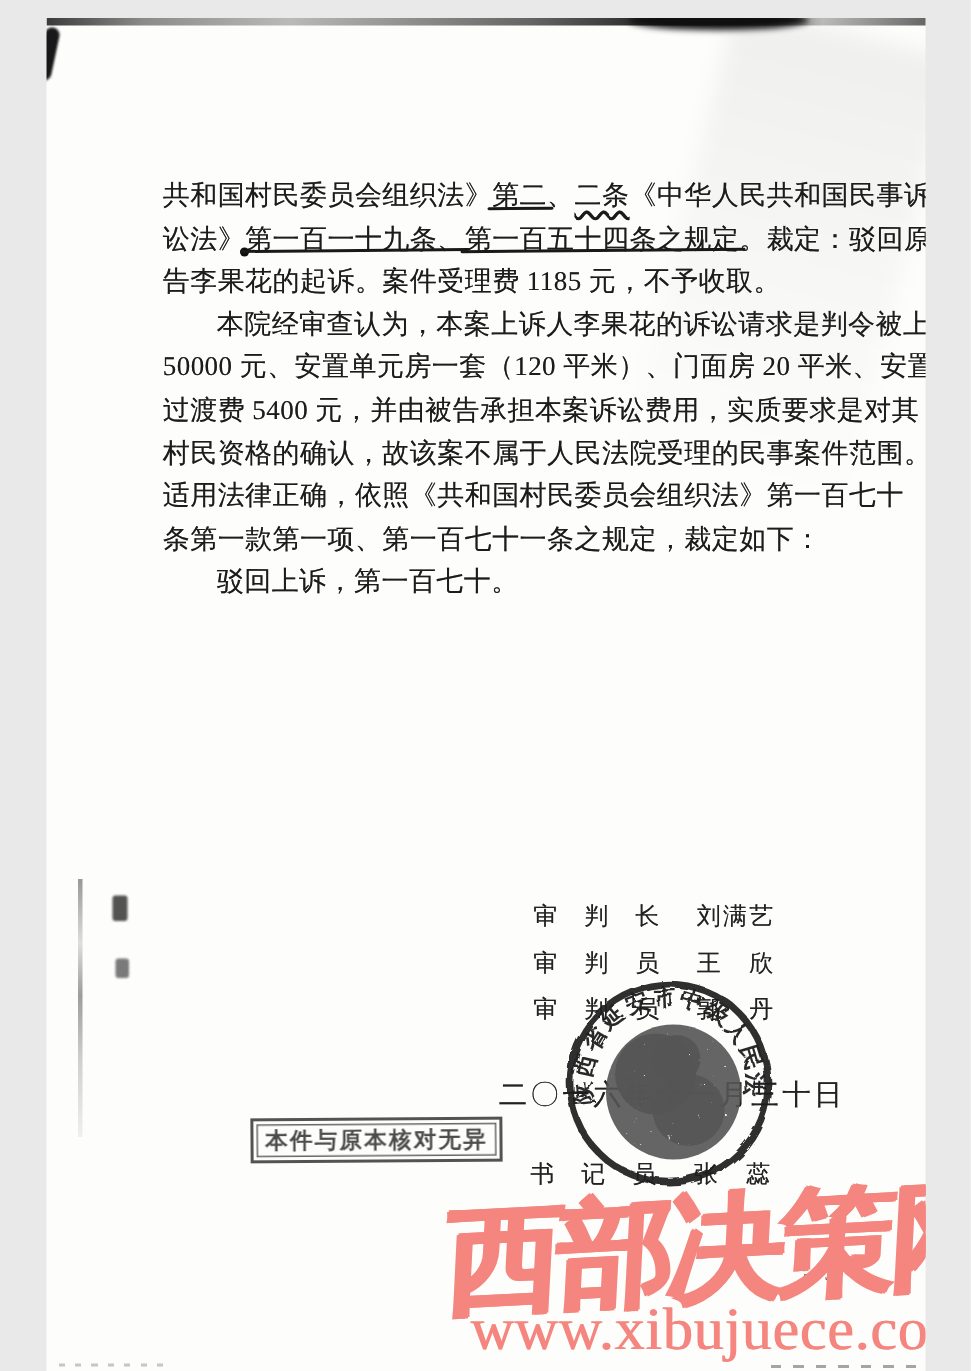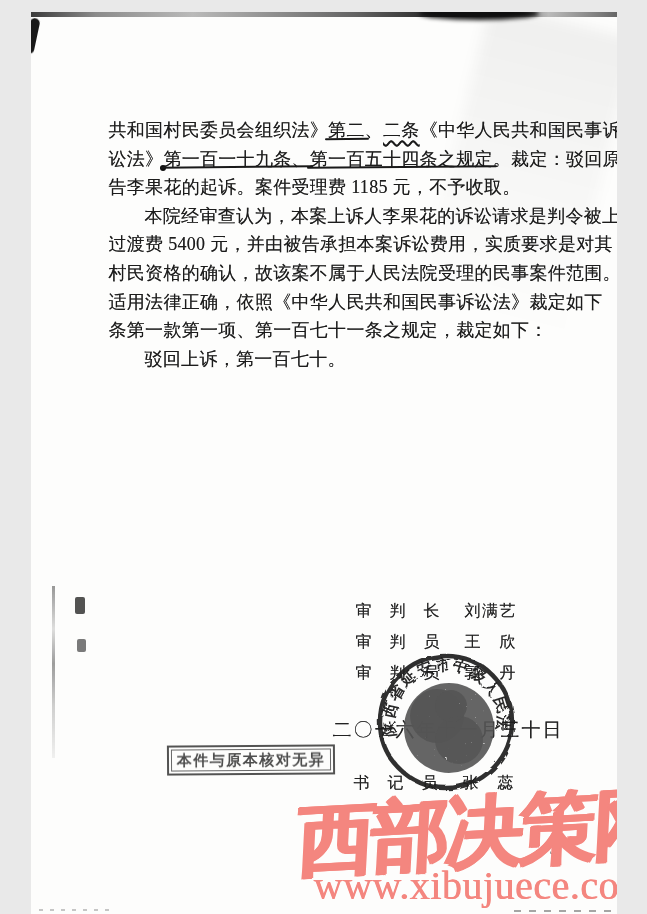--- a/index.html
+++ b/index.html
@@ -86,23 +86,24 @@
 
   <div class="textblock">
     <div class="line">
       <span>共和国村民委员会组织法》</span><span class="hand-u">第二</span><span>、</span><span class="hand-u-wavy">二条</span><span>《中华人民共和国民事诉</span>
     </div>
     <div class="line">
       <span>讼法》</span><span class="hand-u blob">第一百一十九条、</span><span class="hand-u">第一百五十四条之规定</span><span>。裁定：驳回原</span>
     </div>
     <div class="line">告李果花的起诉。案件受理费 1185 元，不予收取。</div>
     <div class="line indent">本院经审查认为，本案上诉人李果花的诉讼请求是判令被上</div>
+    <div class="line">50000 元、安置单元房一套（120 平米）、门面房 20 平米、安置</div>
     <div class="line">过渡费 5400 元，并由被告承担本案诉讼费用，实质要求是对其</div>
     <div class="line">村民资格的确认，故该案不属于人民法院受理的民事案件范围。</div>
-    <div class="line">适用法律正确，依照《中华人民共和国民事诉讼法》裁定如下</div>
+    <div class="line">适用法律正确，依照《共和国村民委员会组织法》第一百七十</div>
     <div class="line">条第一款第一项、第一百七十一条之规定，裁定如下：</div>
     <div class="line indent">驳回上诉，第一百七十。</div>
   </div>
 
   <div class="sigrow sig-1">
     <span class="role">审判长</span><span class="name">刘满艺</span>
   </div>
   <div class="sigrow sig-2">
     <span class="role">审判员</span><span class="name">王　欣</span>
   </div>

